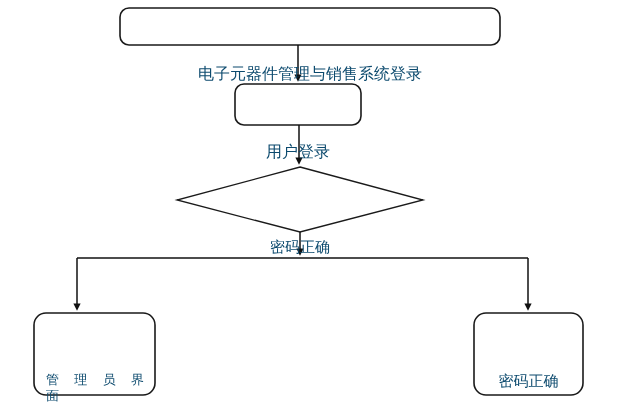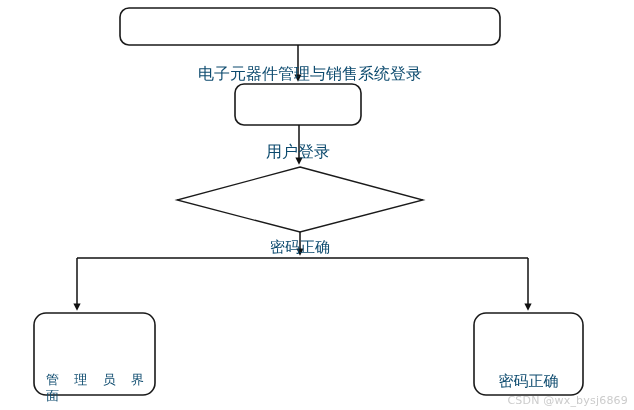--- a/index.html
+++ b/index.html
@@ -154,15 +154,14 @@
 
   <div class="node-label" id="label-decision">密码正确</div>
 
   <div class="node-label" id="label-admin">
     <span class="line1">管理员界</span>
     <span class="line2">面</span>
   </div>
 
   <div class="node-label" id="label-user">密码正确</div>
 
-  <div id="watermark">CSDN @wx_bysj6869</div>
 
 </div>
 
 </body></html>

